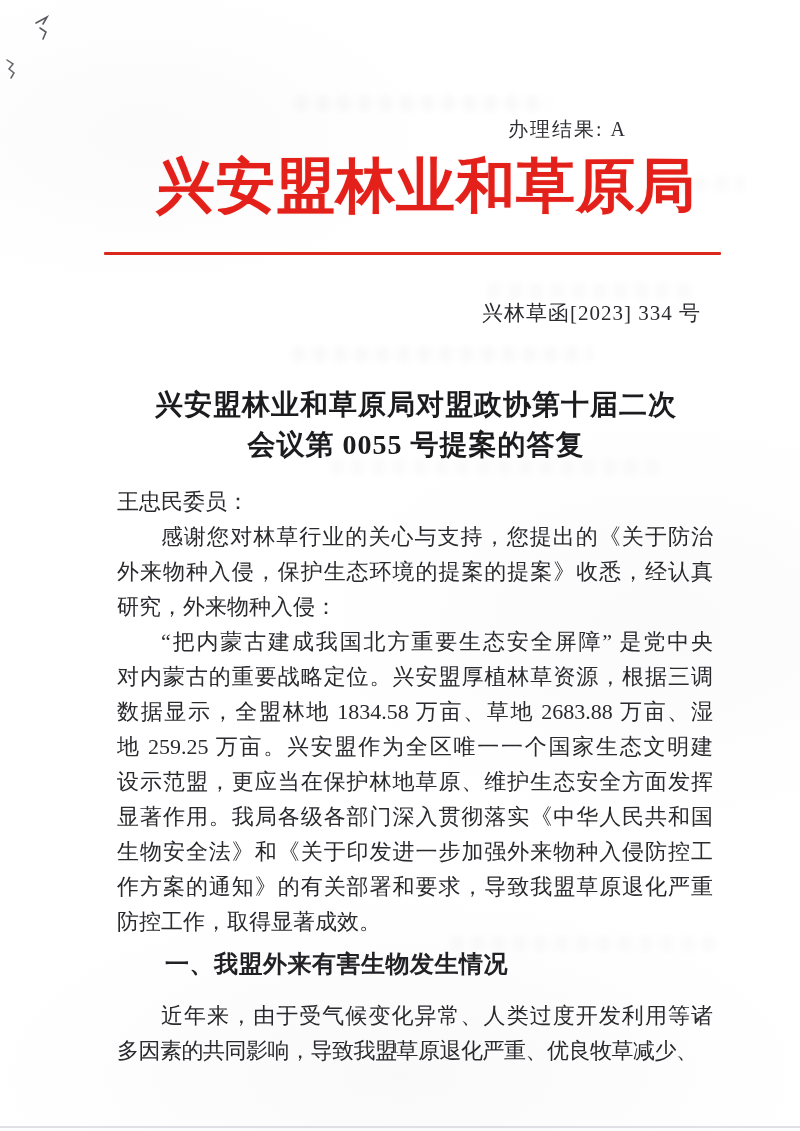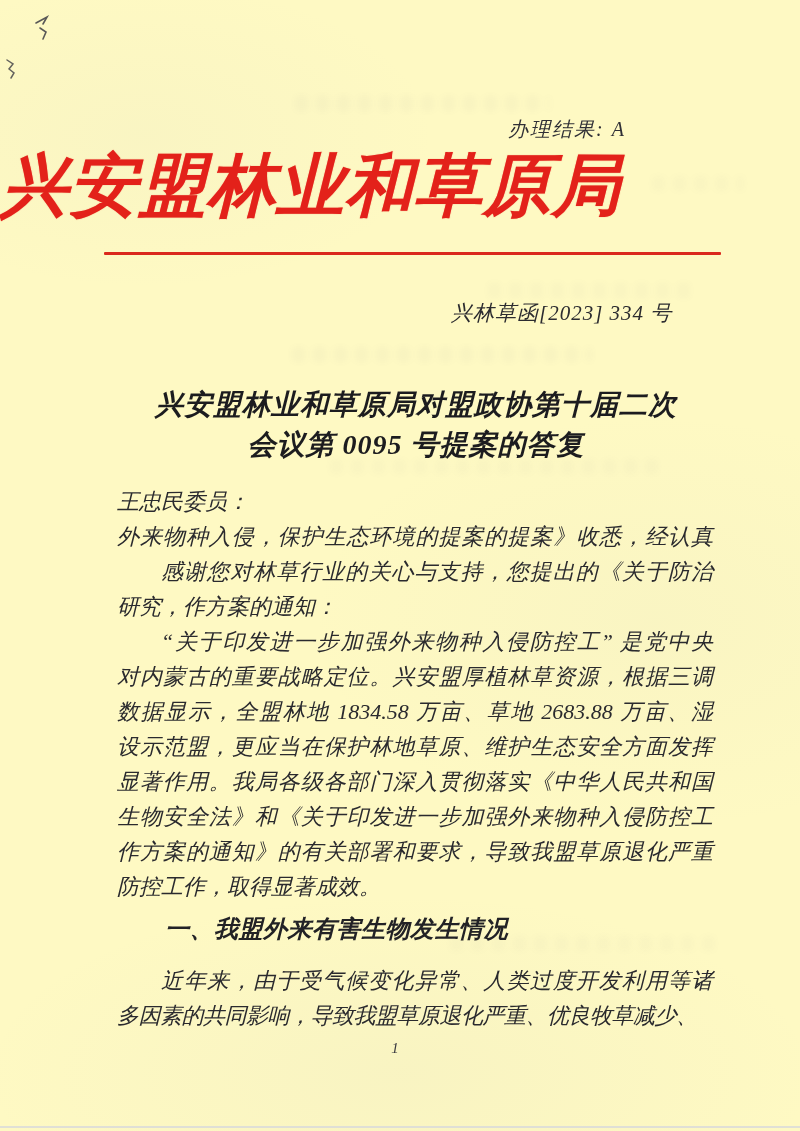--- a/index.html
+++ b/index.html
@@ -4,53 +4,52 @@
 <style>
   html,body{margin:0;padding:0;}
   body{
     background:#e9e9ea;
     font-family:"Liberation Serif","DejaVu Serif",serif;
   }
   .page{
     position:relative;
     width:800px;height:1131px;
     margin:0 auto;
-    background:#fef9c3;
+    background:#ffffff;
     overflow:hidden;
     color:#28282c;
-    font-style:italic;
   }
   
   .page::before{
     content:"";position:absolute;inset:0;
     background:
       radial-gradient(420px 220px at 18% 12%, rgba(180,180,190,.06), transparent 70%),
       radial-gradient(500px 300px at 82% 55%, rgba(170,170,185,.05), transparent 70%),
       radial-gradient(600px 260px at 50% 95%, rgba(160,160,175,.06), transparent 70%);
     pointer-events:none;
   }
   .result{
     position:absolute;top:116px;left:508px;
     font-size:20px;letter-spacing:2px;color:#303036;
   }
   .org-title{
     position:absolute;top:153px;left:0;width:696px;
-    text-align:left;
-    font-size:68px;line-height:66px;
+    text-align:right;
+    font-size:59px;line-height:66px;
     font-weight:700;letter-spacing:1px;
     color:#e3211a;
     margin:0;
     text-shadow:0 0 1px rgba(227,33,26,.55);
   }
   .red-rule{
     position:absolute;top:252px;left:104px;width:617px;height:3px;
     background:#da281c;border-radius:1px;
   }
   .doc-number{
-    position:absolute;top:299px;left:451px;
+    position:absolute;top:299px;left:482px;
     font-size:21px;letter-spacing:1px;color:#2c2c30;
   }
   .doc-title{
     position:absolute;top:369px;left:0;width:800px;
     text-align:center;font-weight:700;
     font-size:28px;line-height:40px;letter-spacing:1px;
     color:#1c1c1f;margin:16px;
   }
   .body-col{
     position:absolute;top:484px;left:117px;width:596px;
@@ -114,33 +113,34 @@
 
   <div class="result">办理结果: A</div>
 
   <h1 class="org-title">兴安盟林业和草原局</h1>
   <div class="red-rule"></div>
 
   <div class="doc-number">兴林草函[2023] 334 号</div>
 
   <h2 class="doc-title">
     <span>兴安盟林业和草原局对盟政协第十届二次</span><br>
-    <span>会议第 0095 号提案的答复</span>
+    <span>会议第 0055 号提案的答复</span>
   </h2>
 
   <div class="body-col">
     <div class="bline plain">王忠民委员：</div>
 
+    <div class="bline ind">感谢您对林草行业的关心与支持，您提出的《关于防治</div>
     <div class="bline">外来物种入侵，保护生态环境的提案的提案》收悉，经认真</div>
-    <div class="bline ind">感谢您对林草行业的关心与支持，您提出的《关于防治</div>
-    <div class="bline end">研究，作方案的通知：</div>
+    <div class="bline end">研究，外来物种入侵：</div>
 
-    <div class="bline ind">“关于印发进一步加强外来物种入侵防控工” 是党中央</div>
+    <div class="bline ind">“把内蒙古建成我国北方重要生态安全屏障” 是党中央</div>
     <div class="bline">对内蒙古的重要战略定位。兴安盟厚植林草资源，根据三调</div>
     <div class="bline">数据显示，全盟林地 1834.58 万亩、草地 2683.88 万亩、湿</div>
+    <div class="bline">地 259.25 万亩。兴安盟作为全区唯一一个国家生态文明建</div>
     <div class="bline">设示范盟，更应当在保护林地草原、维护生态安全方面发挥</div>
     <div class="bline">显著作用。我局各级各部门深入贯彻落实《中华人民共和国</div>
     <div class="bline">生物安全法》和《关于印发进一步加强外来物种入侵防控工</div>
     <div class="bline">作方案的通知》的有关部署和要求，导致我盟草原退化严重</div>
     <div class="bline end">防控工作，取得显著成效。</div>
 
     <div class="sec-heading">一、我盟外来有害生物发生情况</div>
 
     <div class="bline ind p3-space">近年来，由于受气候变化异常、人类过度开发利用等诸</div>
     <div class="bline end" style="letter-spacing:-0.5px;">多因素的共同影响，导致我盟草原退化严重、优良牧草减少、</div>

